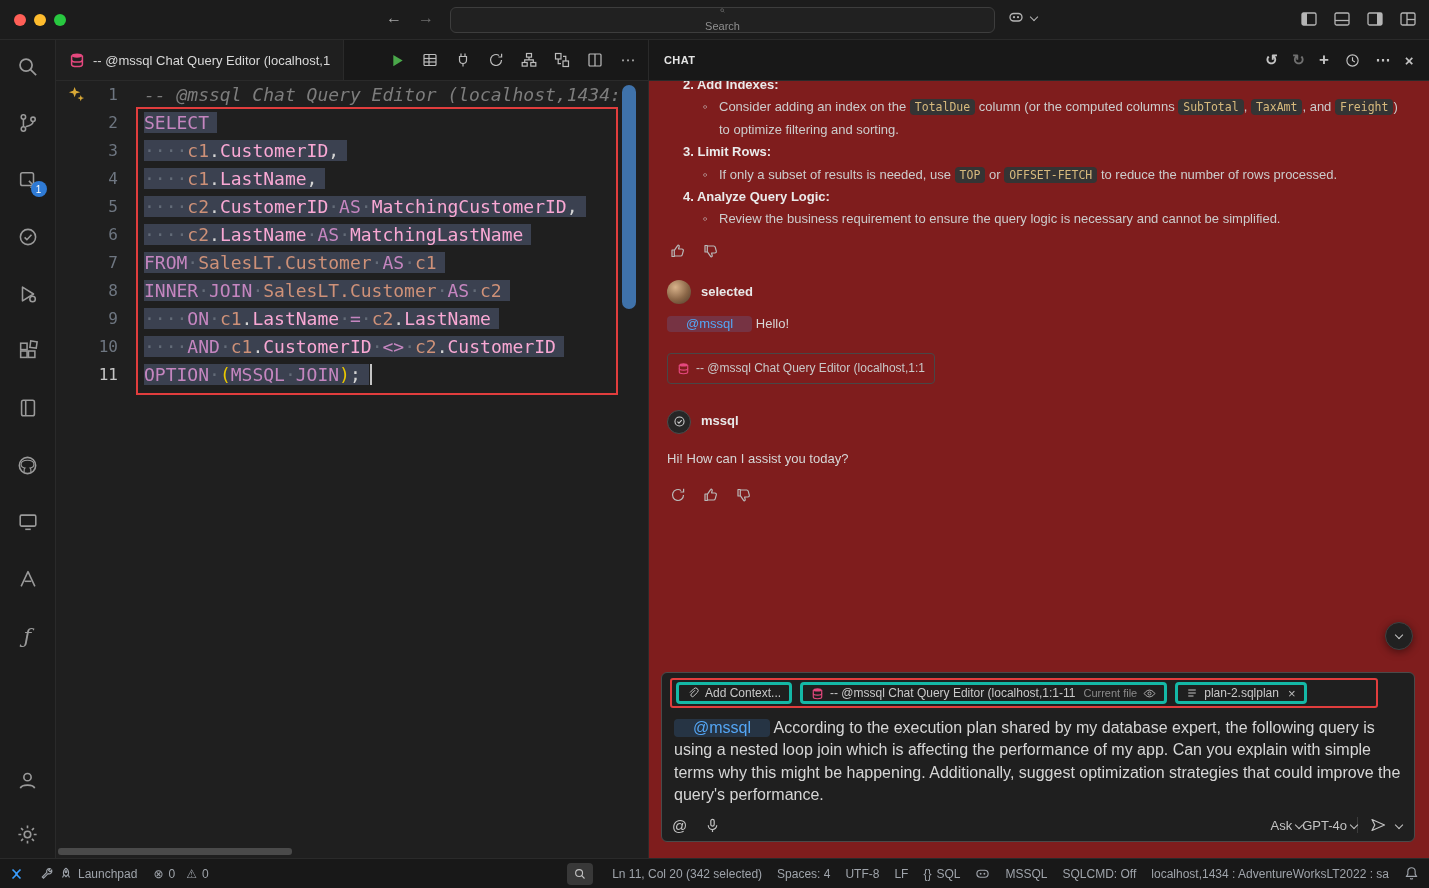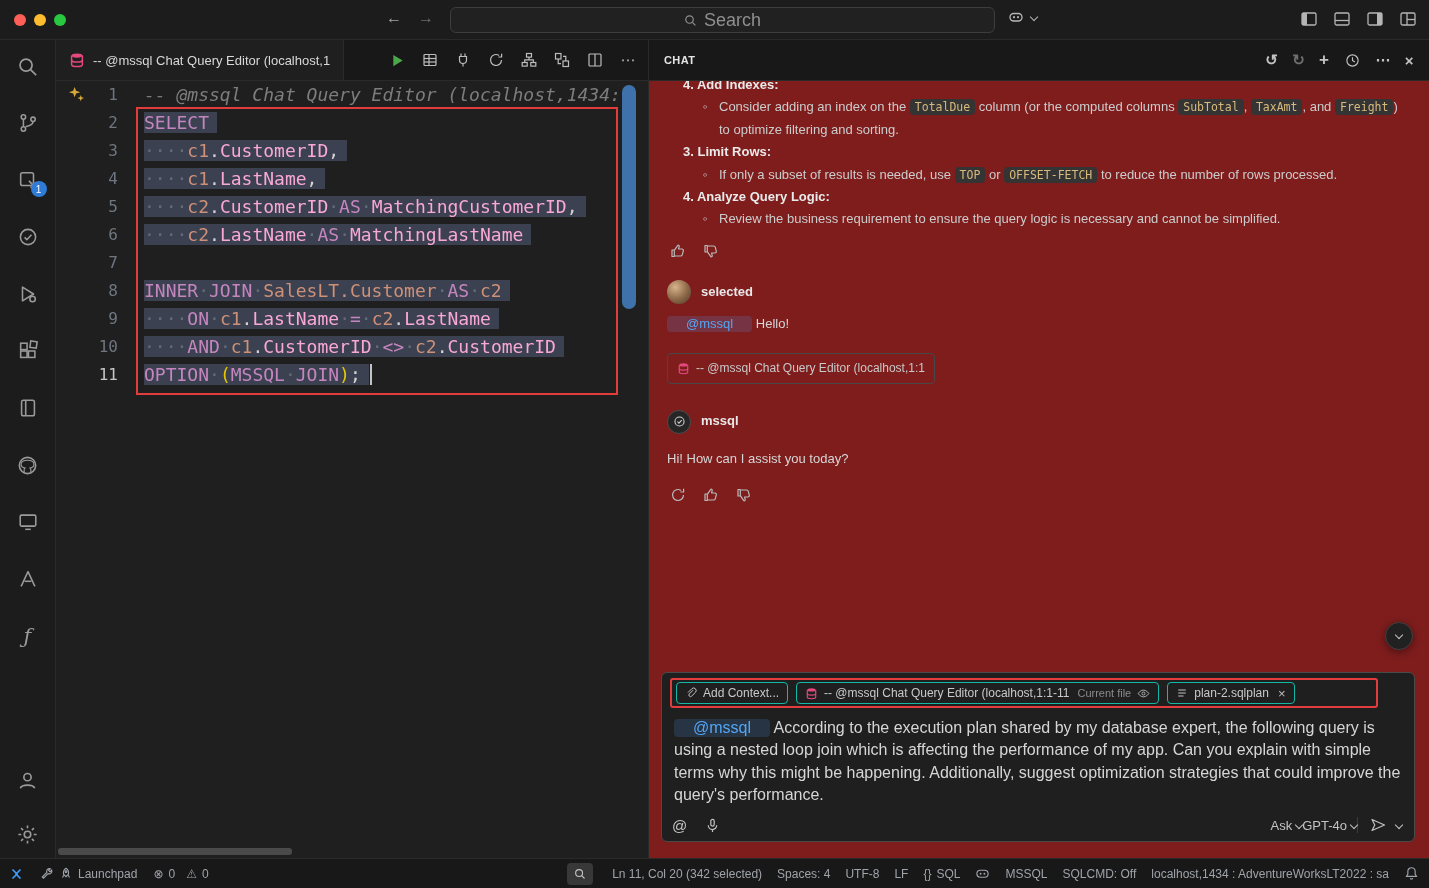--- a/index.html
+++ b/index.html
@@ -7,21 +7,21 @@
   body { font-family: "Liberation Sans", sans-serif; user-select:none; }
   #app { position:relative; width:1429px; height:888px; background:#1f1f1f; overflow:hidden; color:#cccccc; }
 
   
   .titlebar { position:absolute; top:0; left:0; right:0; height:40px; background:#1c1c1c; border-bottom:1px solid #2a2a2a; }
   .traffic { position:absolute; left:14px; top:14px; display:flex; gap:8px; }
   .tl { width:12px; height:12px; border-radius:50%; }
   .tl.red{background:#ff5f57} .tl.yellow{background:#febc2e} .tl.green{background:#28c840}
   .navarrows { position:absolute; left:386px; top:9px; display:flex; gap:16px; font-size:16px; color:#a8a8a8; }
   .navarrows .fwd { color:#6d6d6d; }
-  .searchbox { position:absolute; left:450px; top:7px; width:545px; height:26px; background:#212121; border:1px solid #3d3d3d; border-radius:6px; display:flex; align-items:center; justify-content:center; gap:7px; color:#8f8f8f; font-size:18px; }
+  .searchbox { position:absolute; left:450px; top:7px; width:545px; height:26px; background:#212121; border:1px solid #3d3d3d; border-radius:6px; display:flex; align-items:center; justify-content:center; gap:7px; color:#8f8f8f; font-size:11px;flex-direction:column; }
   .copilot-menu { position:absolute; left:1008px; top:9px; display:flex; align-items:center; gap:3px; color:#b5b5b5; }
   .winicons { position:absolute; right:12px; top:10px; display:flex; gap:15px; align-items:center; }
 
   .chev { width:6px; height:6px; border-right:1.4px solid currentColor; border-bottom:1.4px solid currentColor; transform:rotate(45deg); display:inline-block; margin-left:4px; vertical-align:2px; }
 
   
   .activitybar { position:absolute; top:40px; left:0; width:56px; bottom:30px; background:#1c1c1c; border-right:1px solid #2a2a2a; display:flex; flex-direction:column; align-items:center; padding:14px 0 12px; gap:33px; }
   .ab-icon { position:relative; width:24px; height:24px; display:flex; align-items:center; justify-content:center; color:#9a9a9a; }
   .ab-badge { position:absolute; right:-7px; bottom:-5px; min-width:16px; height:16px; border-radius:8px; background:#2f7bd6; color:#fff; font-size:10px; display:flex; align-items:center; justify-content:center; padding:0 4px; }
   .ab-bottom { margin-top:auto; display:flex; flex-direction:column; gap:30px; align-items:center; }
@@ -78,21 +78,21 @@
   .avatar.photo { background:radial-gradient(circle at 35% 30%, #d8b28a, #8a6647 55%, #4c392a); }
   .avatar.bot { background:#262626; border:1px solid #4c4c4c; display:flex; align-items:center; justify-content:center; color:#d0d0d0; }
   .msg-name { font-weight:700; color:#e8e8e8; }
   .msg-body { margin-bottom:10px; color:#d6d6d6; }
   .attach-pill { display:inline-flex; align-items:center; gap:6px; border:1px solid #474747; border-radius:4px; padding:3px 9px; font-size:12px; color:#c8c8c8; margin-top:8px; }
 
   .scroll-down-btn { position:absolute; top:582px; right:16px; width:28px; height:28px; border-radius:50%; background:#212121; border:1px solid #404040; box-shadow:0 2px 8px rgba(0,0,0,.45); display:flex; align-items:center; justify-content:center; color:#c5c5c5; }
 
   .chat-inputbox { position:absolute; left:12px; right:14px; top:632px; height:170px; border:1px solid #4a4a4a; border-radius:6px; background:#1f1f1f; padding:5px 8px; }
   .ctx-outline { border:2px solid #e13d3d; border-radius:3px; display:flex; gap:8px; align-items:center; padding:2px 4px; margin-right:28px; }
-  .ctx-chip { display:inline-flex; align-items:center; gap:6px; border:1px solid #14b8a6; border-radius:4px; height:22px; padding:0 8px; font-size:12px; color:#c9c9c9; white-space:nowrap; }
+  .ctx-chip { display:inline-flex; align-items:center; gap:6px; border:3px solid #14b8a6; border-radius:4px; height:22px; padding:0 8px; font-size:12px; color:#c9c9c9; white-space:nowrap; }
   .ctx-note { color:#8b8b8b; font-size:11px; margin-left:2px; }
   .ctx-x { color:#bdbdbd; margin-left:3px; font-size:13px; }
   .input-text { padding:9px 4px 0; color:#d6d6d6; line-height:22.4px; }
   .input-toolbar { position:absolute; left:10px; right:12px; bottom:7px; display:flex; align-items:center; gap:16px; color:#c3c3c3; font-size:13px; }
   .it-right { margin-left:auto; display:flex; align-items:center; }
   .send-group { display:flex; align-items:center; gap:6px; padding-left:12px; border-left:1px solid #3c3c3c; }
 
   
   .statusbar { position:absolute; left:0; right:0; bottom:0; height:30px; background:#181818; border-top:1px solid #2a2a2a; display:flex; align-items:center; font-size:12px; color:#9fa4ab; padding:0 10px 0 8px; gap:16px; }
   .sb-item { display:flex; align-items:center; gap:5px; white-space:nowrap; }
@@ -326,20 +326,21 @@
           <div class="crow">
             <div class="ln">5</div>
             <div class="lc"><span class="sel"><span class="tk-ws">····</span><span class="tk-id">c2</span><span class="tk-pl">.</span><span class="tk-col">CustomerID</span><span class="tk-ws">·</span><span class="tk-kw">AS</span><span class="tk-ws">·</span><span class="tk-col">MatchingCustomerID</span><span class="tk-pl">,</span></span></div>
           </div>
           <div class="crow">
             <div class="ln">6</div>
             <div class="lc"><span class="sel"><span class="tk-ws">····</span><span class="tk-id">c2</span><span class="tk-pl">.</span><span class="tk-col">LastName</span><span class="tk-ws">·</span><span class="tk-kw">AS</span><span class="tk-ws">·</span><span class="tk-col">MatchingLastName</span></span></div>
           </div>
           <div class="crow">
             <div class="ln">7</div>
+            <div class="lc"><span class="sel"><span class="tk-kw">FROM</span><span class="tk-ws">·</span><span class="tk-tbl">SalesLT.Customer</span><span class="tk-ws">·</span><span class="tk-kw">AS</span><span class="tk-ws">·</span><span class="tk-id">c1</span></span></div>
           </div>
           <div class="crow">
             <div class="ln">8</div>
             <div class="lc"><span class="sel"><span class="tk-kw">INNER</span><span class="tk-ws">·</span><span class="tk-kw">JOIN</span><span class="tk-ws">·</span><span class="tk-tbl">SalesLT.Customer</span><span class="tk-ws">·</span><span class="tk-kw">AS</span><span class="tk-ws">·</span><span class="tk-id">c2</span></span></div>
           </div>
           <div class="crow">
             <div class="ln">9</div>
             <div class="lc"><span class="sel"><span class="tk-ws">····</span><span class="tk-kw">ON</span><span class="tk-ws">·</span><span class="tk-id">c1</span><span class="tk-pl">.</span><span class="tk-col">LastName</span><span class="tk-ws">·</span><span class="tk-op">=</span><span class="tk-ws">·</span><span class="tk-id">c2</span><span class="tk-pl">.</span><span class="tk-col">LastName</span></span></div>
           </div>
           <div class="crow">
@@ -371,21 +372,21 @@
             </svg>
         </span>
         <span>⋯</span>
         <span>×</span>
       </div>
     </div>
 
     <div class="chat-scroll">
       <div>
           <div class="qa">
-            <div class="qa-t">4. Add Indexes:</div>
+            <div class="qa-t">2. Add Indexes:</div>
             <div class="bullet">
               <span class="marker">◦</span>
               <span class="btext">Consider adding an index on the <span class="ccode">TotalDue</span> column (or the computed columns <span class="ccode">SubTotal</span>, <span class="ccode">TaxAmt</span>, and <span class="ccode">Freight</span>) to optimize filtering and sorting.</span>
             </div>
           </div>
           <div class="qa">
             <div class="qa-t">3. Limit Rows:</div>
             <div class="bullet">
               <span class="marker">◦</span>
               <span class="btext">If only a subset of results is needed, use <span class="ccode">TOP</span> or <span class="ccode">OFFSET-FETCH</span> to reduce the number of rows processed.</span>

